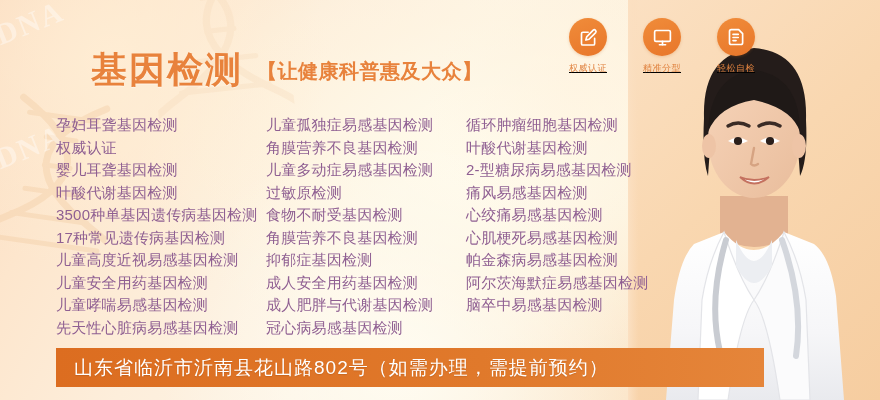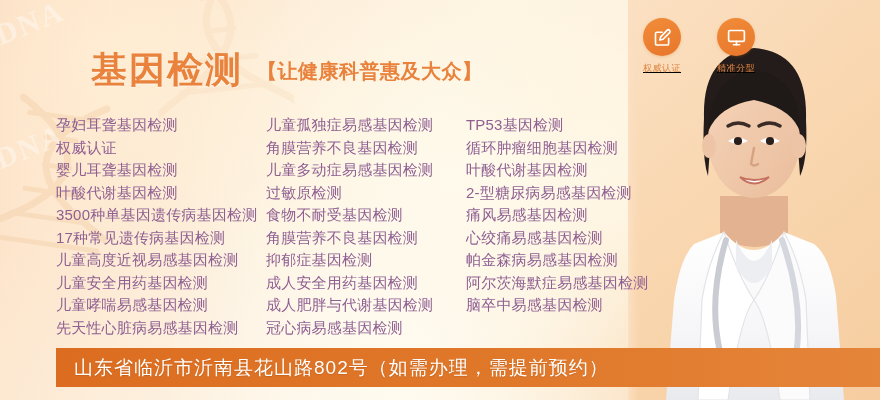--- a/index.html
+++ b/index.html
@@ -134,21 +134,21 @@
   #doctor .d-bg {
     position:absolute; inset:0;
     background:linear-gradient(140deg,#fbe0c2 0%,#f9d7b0 45%,#f6cda0 100%);
   }
   
   #doctor svg { position:absolute; left:0; top:0; }
 
   
   #address-bar {
     position:absolute; left:56px; top:348px;
-    width:824px; height:39px;
+    width:708px; height:39px;
     background:linear-gradient(90deg,#dd6f22 0%,#e07a2c 55%,#e2series 100%);
     background:linear-gradient(90deg,#dc6d20 0%,#e0792b 60%,#e5853a 100%);
     display:flex; align-items:center;
     z-index:8;
   }
   #address-text {
     color:#ffffff;
     font-size:19px;
     font-weight:400;
     letter-spacing:1px;
@@ -300,20 +300,31 @@
       <div class="circle">
         <svg width="21" height="21" viewBox="0 0 24 24" fill="none" stroke="#ffffff" stroke-width="1.9" stroke-linecap="round" stroke-linejoin="round">
           <rect x="3" y="4" width="18" height="12.5" rx="1.6"></rect>
           <line x1="8.5" y1="20.3" x2="15.5" y2="20.3"></line>
           <line x1="12" y1="16.5" x2="12" y2="20.3"></line>
         </svg>
       </div>
       <div class="flabel">精准分型</div>
     </div>
 
+    <div class="feature">
+      <div class="circle">
+        <svg width="21" height="21" viewBox="0 0 24 24" fill="none" stroke="#ffffff" stroke-width="1.9" stroke-linecap="round" stroke-linejoin="round">
+          <path d="M6 3h8.5L19 7.5V18a2 2 0 0 1-2 2H6a2 2 0 0 1-2-2V5a2 2 0 0 1 2-2z"></path>
+          <line x1="8" y1="8.5" x2="14" y2="8.5"></line>
+          <line x1="8" y1="12" x2="14" y2="12"></line>
+          <line x1="8" y1="15.5" x2="11.5" y2="15.5"></line>
+        </svg>
+      </div>
+      <div class="flabel">轻松自检</div>
+    </div>
 
   </div>
 
   <div id="lists">
 
     <div class="col col-0">
       <div class="list-item">孕妇耳聋基因检测</div>
       <div class="list-item">权威认证</div>
       <div class="list-item">婴儿耳聋基因检测</div>
       <div class="list-item">叶酸代谢基因检测</div>
@@ -332,26 +343,26 @@
       <div class="list-item">过敏原检测</div>
       <div class="list-item">食物不耐受基因检测</div>
       <div class="list-item">角膜营养不良基因检测</div>
       <div class="list-item">抑郁症基因检测</div>
       <div class="list-item">成人安全用药基因检测</div>
       <div class="list-item">成人肥胖与代谢基因检测</div>
       <div class="list-item">冠心病易感基因检测</div>
     </div>
 
     <div class="col col-2">
-      <div class="list-item">TP53基因检测</div>
       <div class="list-item">循环肿瘤细胞基因检测</div>
       <div class="list-item">叶酸代谢基因检测</div>
       <div class="list-item">2-型糖尿病易感基因检测</div>
       <div class="list-item">痛风易感基因检测</div>
       <div class="list-item">心绞痛易感基因检测</div>
+      <div class="list-item">心肌梗死易感基因检测</div>
       <div class="list-item">帕金森病易感基因检测</div>
       <div class="list-item">阿尔茨海默症易感基因检测</div>
       <div class="list-item">脑卒中易感基因检测</div>
     </div>
 
   </div>
 
   <div id="address-bar">
     <div id="address-text">山东省临沂市沂南县花山路802号（如需办理，需提前预约）</div>
   </div>

